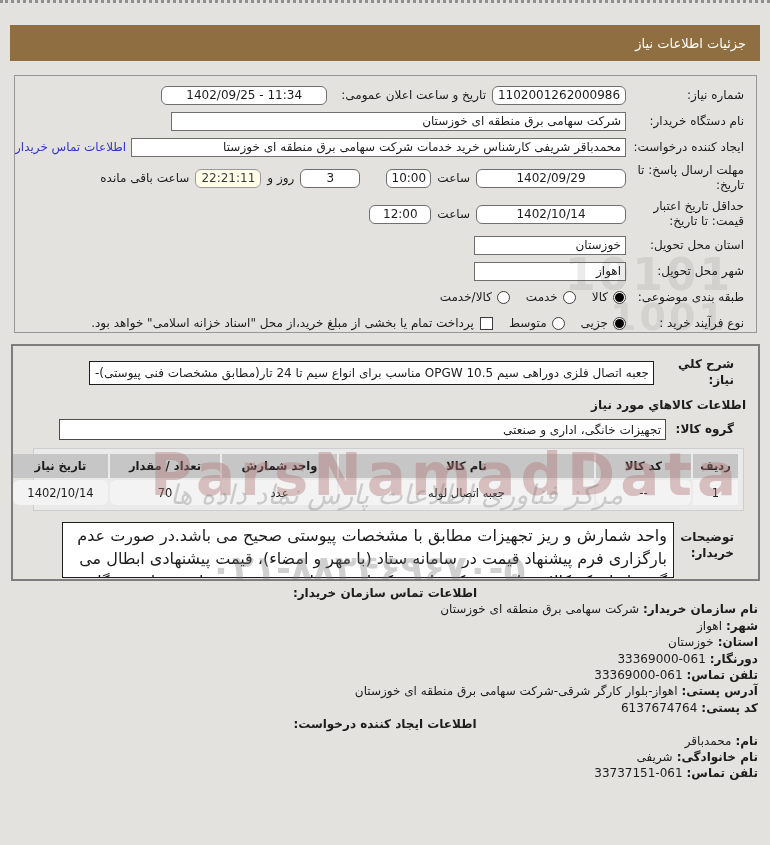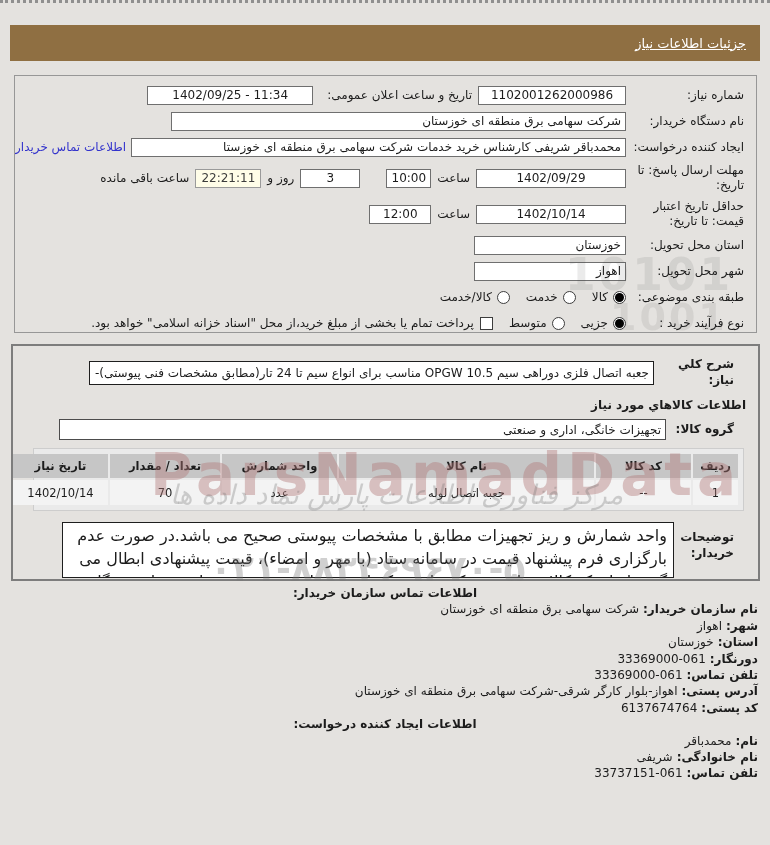--- a/index.html
+++ b/index.html
@@ -13,37 +13,37 @@
     background:var(--page-bg);
     font-family:"DejaVu Sans",sans-serif;
     font-size:12px;color:#1c1c1c;direction:rtl;
   }
   .page{position:relative;width:770px;height:845px;border-top:3px dotted #8f8f8f;}
 
   
   .titlebar{
     position:absolute;top:22px;right:10px;left:10px;height:36px;
     background:var(--brown);color:#fff;display:flex;align-items:center;
-    padding-right:14px;font-size:13px;text-decoration:underline;
+    padding-right:14px;font-size:13px;
   }
 
   
   .panel1{
     position:absolute;top:72px;right:13px;left:14px;height:258px;
     border:1px solid var(--border-gray);padding-top:9px;overflow:hidden;
   }
   .frow{display:flex;align-items:center;margin-bottom:6px;min-height:20px;}
   .flabel{width:130px;flex-shrink:0;text-align:right;padding-right:12px;padding-left:6px;line-height:1.25;}
   .ibox{
     background:#fff;border:1px solid #6f6f6f;height:19px;
     display:flex;align-items:center;padding:0 4px;overflow:hidden;white-space:nowrap;
     font-size:12px;
   }
   .center{justify-content:center;}
-  .ltr{direction:ltr;}
+  .ltr{direction:ltr;border-radius:6px;}
   .timer{background:var(--timer-bg);border:1px solid #9a9a9a;color:#3c3c3c;}
   .link{color:var(--link);margin-right:5px;cursor:pointer;white-space:nowrap;}
   .gap8{margin-right:8px;} .gap16{margin-right:16px;}
   .sidetext{margin:0 6px;white-space:nowrap;}
   .opt{display:flex;align-items:center;margin-left:16px;}
   .radio{width:13px;height:13px;border:1px solid #3d3d3d;border-radius:50%;background:#fff;position:relative;flex-shrink:0;margin-left:5px;}
   .radio.sel::after{content:"";position:absolute;inset:1px;background:#000;border-radius:50%;}
   .checkbox{width:13px;height:13px;border:1px solid #3d3d3d;background:#fff;flex-shrink:0;margin-left:6px;}
 
   
@@ -97,21 +97,21 @@
   <div class="wm wm-phone">۰۲۱-۸۸۳۴۶۹۶۷۰-۵</div>
 
   <div class="titlebar">
     <span>جزئیات اطلاعات نیاز</span>
   </div>
 
   <div class="panel1">
 
     <div class="frow">
       <div class="flabel">شماره نیاز:</div>
-      <div class="ibox center ltr" style="width:148px;">1102001262000986</div>
+      <div class="ibox center ltr" style="width:134px;">1102001262000986</div>
       <div class="sidetext gap16">تاریخ و ساعت اعلان عمومی:</div>
       <div class="ibox center ltr gap8" style="width:166px;">1402/09/25 - 11:34</div>
     </div>
 
     <div class="frow">
       <div class="flabel">نام دستگاه خریدار:</div>
       <div class="ibox" style="width:455px;">شرکت سهامی برق منطقه ای خوزستان</div>
     </div>
 
     <div class="frow">

